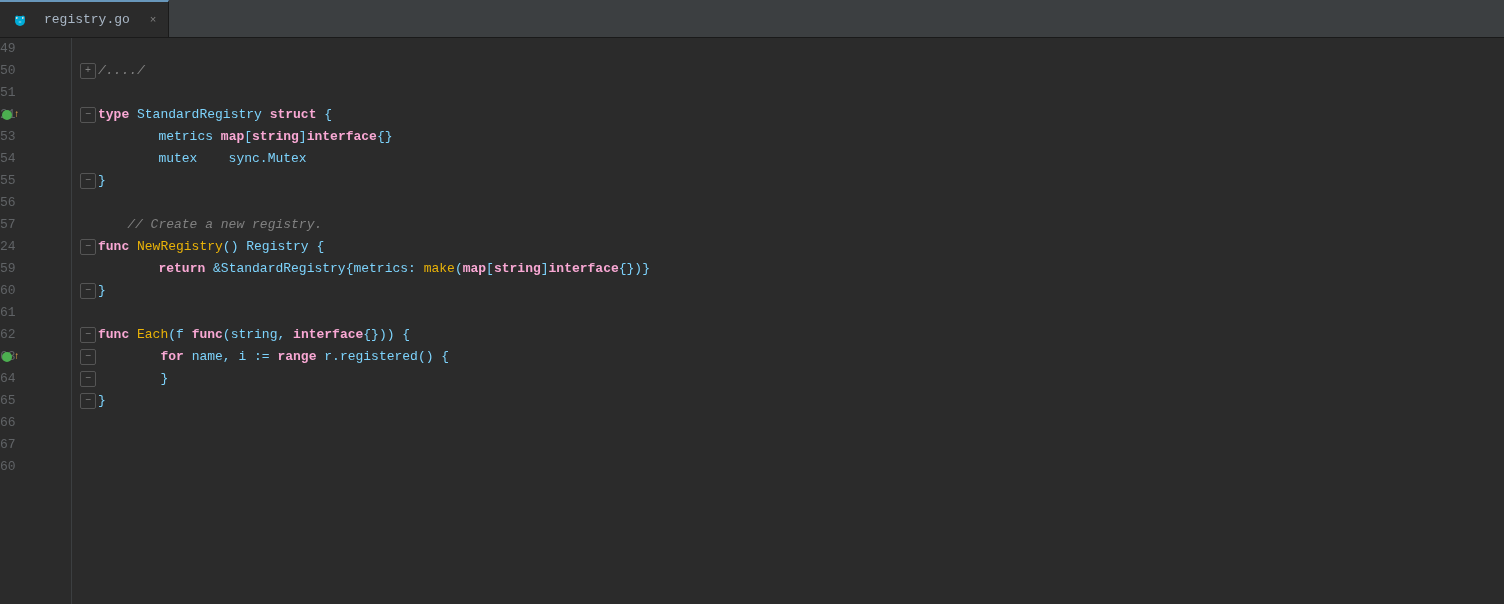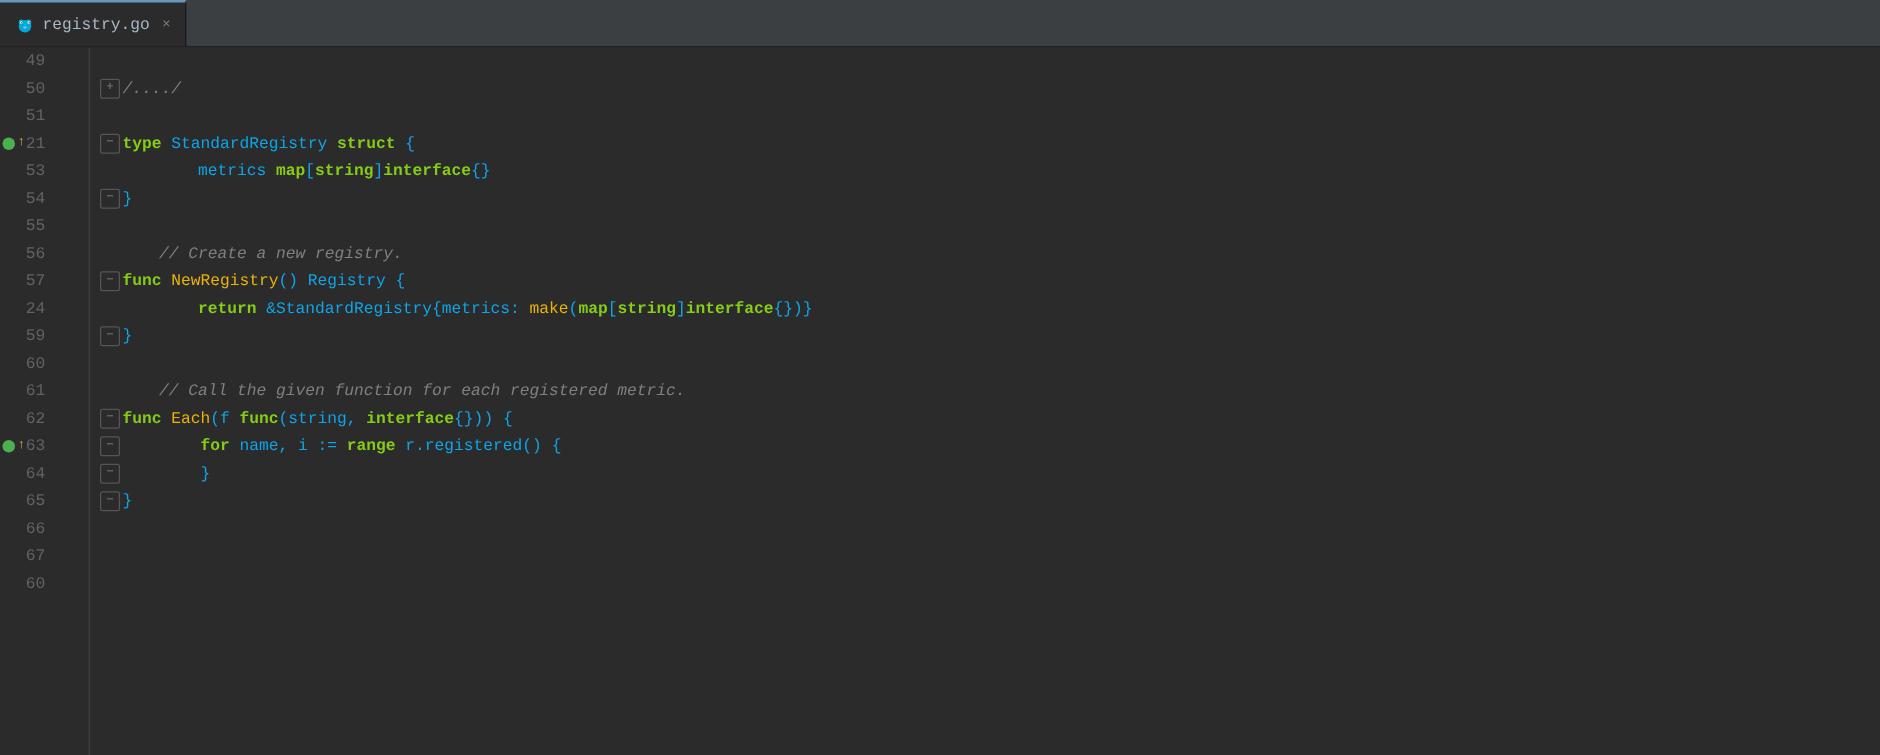--- a/index.html
+++ b/index.html
@@ -14,21 +14,21 @@
     .tab-bar {
       display: flex;
       align-items: center;
       background: #3c3f41;
       height: 38px;
       border-bottom: 1px solid #1a1a1a;
     }
     .tab {
       display: flex;
       align-items: center;
-      gap: 6px;
+      gap: 16px;
       padding: 0 12px;
       height: 100%;
       background: #2b2b2b;
       border-right: 1px solid #1a1a1a;
       border-top: 2px solid #6897bb;
       font-size: 13px;
       color: #a9b7c6;
     }
     .tab-icon {
       width: 16px;
@@ -60,21 +60,21 @@
       color: #606366;
       font-size: 13px;
       line-height: 22px;
       padding-top: 0;
       user-select: none;
       border-right: 1px solid #3c3f41;
     }
     .gutter-line {
       display: flex;
       align-items: center;
-      justify-content: center;
+      justify-content: flex-start;
       width: 100%;
       padding-right: 6px;
       height: 22px;
       position: relative;
     }
     .line-num {
       color: #606366;
       font-size: 13px;
     }
 
@@ -127,24 +127,24 @@
       background: #4caf50;
       display: inline-block;
     }
     .up-arrow {
       color: #f0ad4e;
       font-size: 10px;
       font-weight: bold;
     }
 
     
-    .c-keyword   { color: #84cc16; font-weight: bold; }
+    .c-keyword   { color: #f9a8d4; font-weight: bold; }
     .c-funcname  { color: #eab308; }
     .c-comment   { color: #808080; font-style: italic; }
-    .c-default   { color: #0ea5e9; }
+    .c-default   { color: #7dd3fc; }
   </style>
 </head>
 <body>
 
 <div class="tab-bar">
   <div class="tab">
 
     <svg class="tab-icon" viewBox="0 0 16 16" xmlns="http://www.w3.org/2000/svg">
       <ellipse cx="8" cy="9" rx="5" ry="5" fill="#00ACD7"></ellipse>
       <ellipse cx="5" cy="6" rx="2" ry="2.5" fill="#00ACD7"></ellipse>
@@ -257,20 +257,24 @@
       <span style="display:inline-block;width:16px;"></span>
       <span class="c-default">        metrics </span>
       <span class="c-keyword">map</span>
       <span class="c-default">[</span>
       <span class="c-keyword">string</span>
       <span class="c-default">]</span>
       <span class="c-keyword">interface</span>
       <span class="c-default">{}</span>
     </div>
 
+    <div class="code-line">
+      <span style="display:inline-block;width:16px;"></span>
+      <span class="c-default">        mutex    sync.Mutex</span>
+    </div>
 
     <div class="code-line">
       <span class="fold-marker">−</span>
       <span class="c-default">}</span>
     </div>
 
     <div class="code-line">&nbsp;</div>
 
     <div class="code-line">
       <span style="display:inline-block;width:16px;"></span>
@@ -300,24 +304,20 @@
       <span class="c-default">}</span>
     </div>
 
     <div class="code-line">
       <span class="fold-marker">−</span>
       <span class="c-default">}</span>
     </div>
 
     <div class="code-line">&nbsp;</div>
 
-    <div class="code-line">
-      <span style="display:inline-block;width:16px;"></span>
-      <span class="c-comment">    // Call the given function for each registered metric.</span>
-    </div>
 
     <div class="code-line">
       <span class="fold-marker">−</span>
       <span class="c-keyword">func </span>
       <span class="c-funcname">Each</span>
       <span class="c-default">(f </span>
       <span class="c-keyword">func</span>
       <span class="c-default">(string, </span>
       <span class="c-keyword">interface</span>
       <span class="c-default">{})) {</span>

